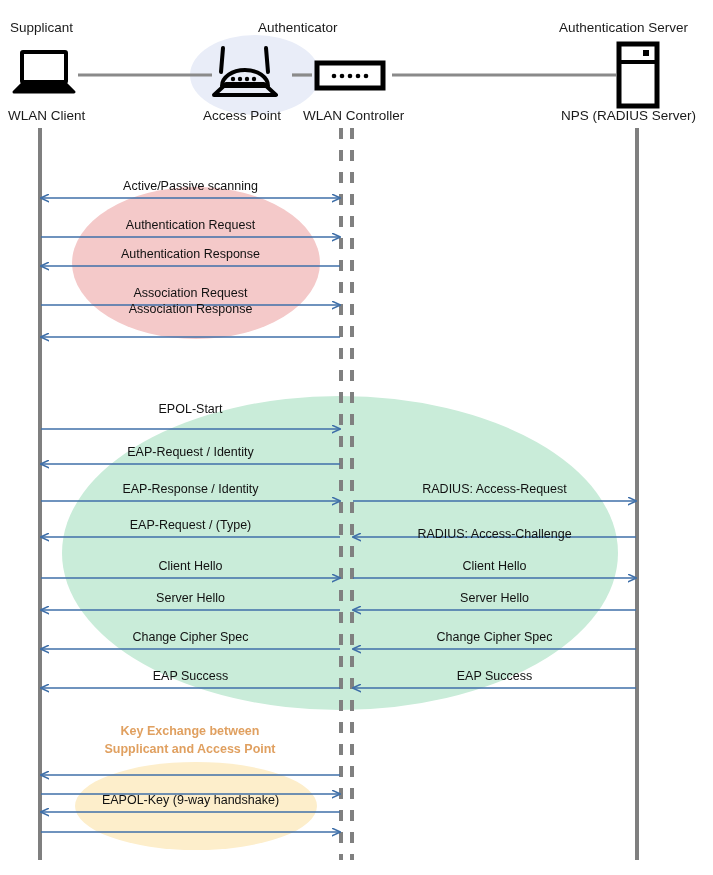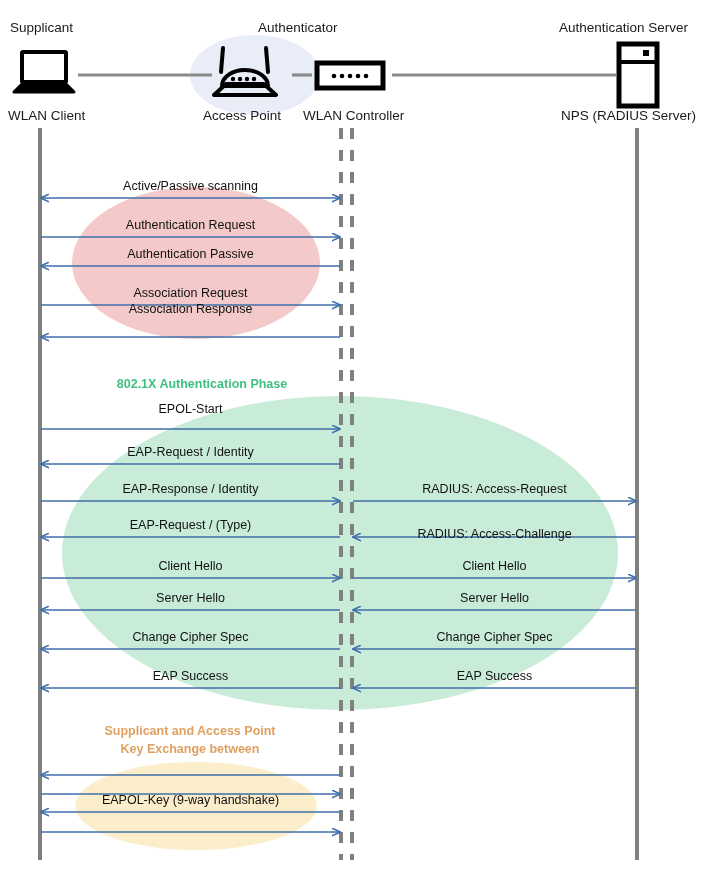--- a/index.html
+++ b/index.html
@@ -123,30 +123,29 @@
   <div class="hdr-title" style="left:10px;top:20px;">Supplicant</div>
   <div class="hdr-sub" style="left:8px;top:108px;">WLAN Client</div>
 
   <div class="hdr-title" style="left:258px;top:20px;">Authenticator</div>
   <div class="hdr-sub" style="left:203px;top:108px;">Access Point</div>
   <div class="hdr-sub" style="left:303px;top:108px;">WLAN Controller</div>
 
   <div class="hdr-title" style="left:559px;top:20px;">Authentication Server</div>
   <div class="hdr-sub" style="left:561px;top:108px;">NPS (RADIUS Server)</div>
 
-  <div class="phase-label" style="left:102px;top:375px;width:200px;color:#3fbf7f;">802.1X Authentication Phase</div>
   <div class="phase-label" style="left:90px;top:722px;width:200px;color:#e0a060;">
+    <div>Key Exchange between</div>
     <div>Supplicant and Access Point</div>
-    <div>Key Exchange between</div>
   </div>
 
   <div id="labels-left">
       <div class="msg-label" style="left: 40.5px; top: 179px; width: 300px;">Active/Passive scanning</div>
       <div class="msg-label" style="left: 40.5px; top: 218px; width: 300px;">Authentication Request</div>
-      <div class="msg-label" style="left: 40.5px; top: 247px; width: 300px;">Authentication Passive</div>
+      <div class="msg-label" style="left: 40.5px; top: 247px; width: 300px;">Authentication Response</div>
       <div class="msg-label" style="left: 40.5px; top: 286px; width: 300px;">Association Request</div>
       <div class="msg-label" style="left: 40.5px; top: 302px; width: 300px;">Association Response</div>
       <div class="msg-label" style="left: 40.5px; top: 402px; width: 300px;">EPOL-Start</div>
       <div class="msg-label" style="left: 40.5px; top: 445px; width: 300px;">EAP-Request / Identity</div>
       <div class="msg-label" style="left: 40.5px; top: 482px; width: 300px;">EAP-Response / Identity</div>
       <div class="msg-label" style="left: 40.5px; top: 518px; width: 300px;">EAP-Request / (Type)</div>
       <div class="msg-label" style="left: 40.5px; top: 559px; width: 300px;">Client Hello</div>
       <div class="msg-label" style="left: 40.5px; top: 591px; width: 300px;">Server Hello</div>
       <div class="msg-label" style="left: 40.5px; top: 630px; width: 300px;">Change Cipher Spec</div>
       <div class="msg-label" style="left: 40.5px; top: 669px; width: 300px;">EAP Success</div>

